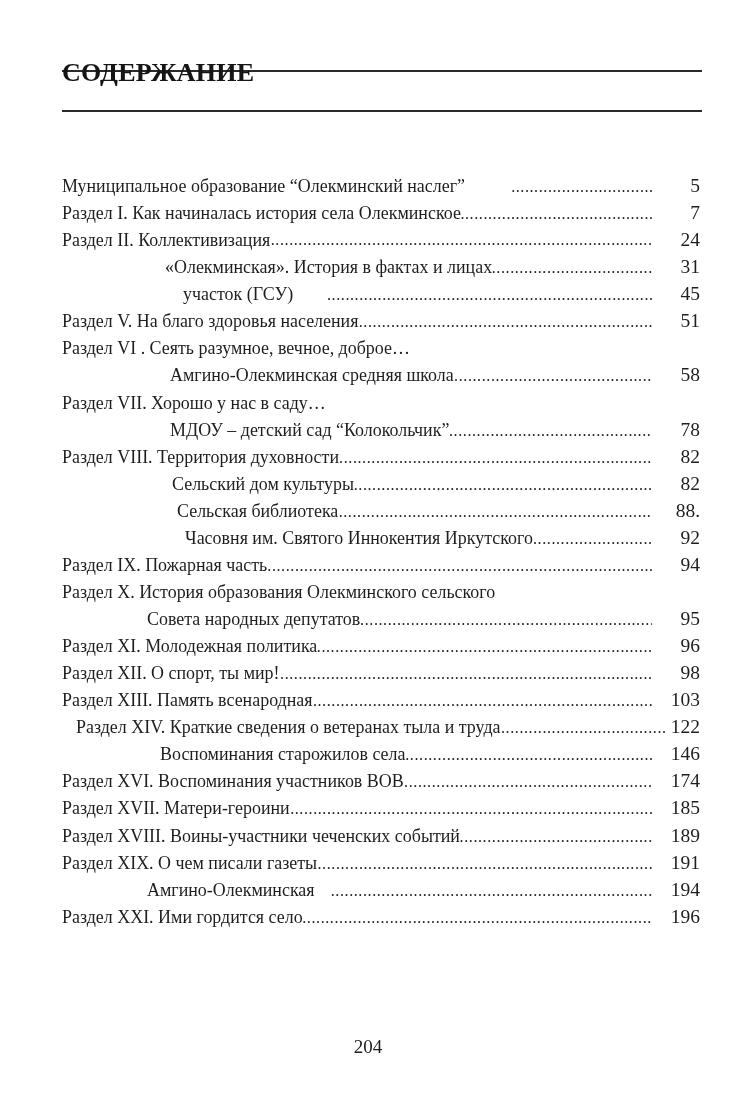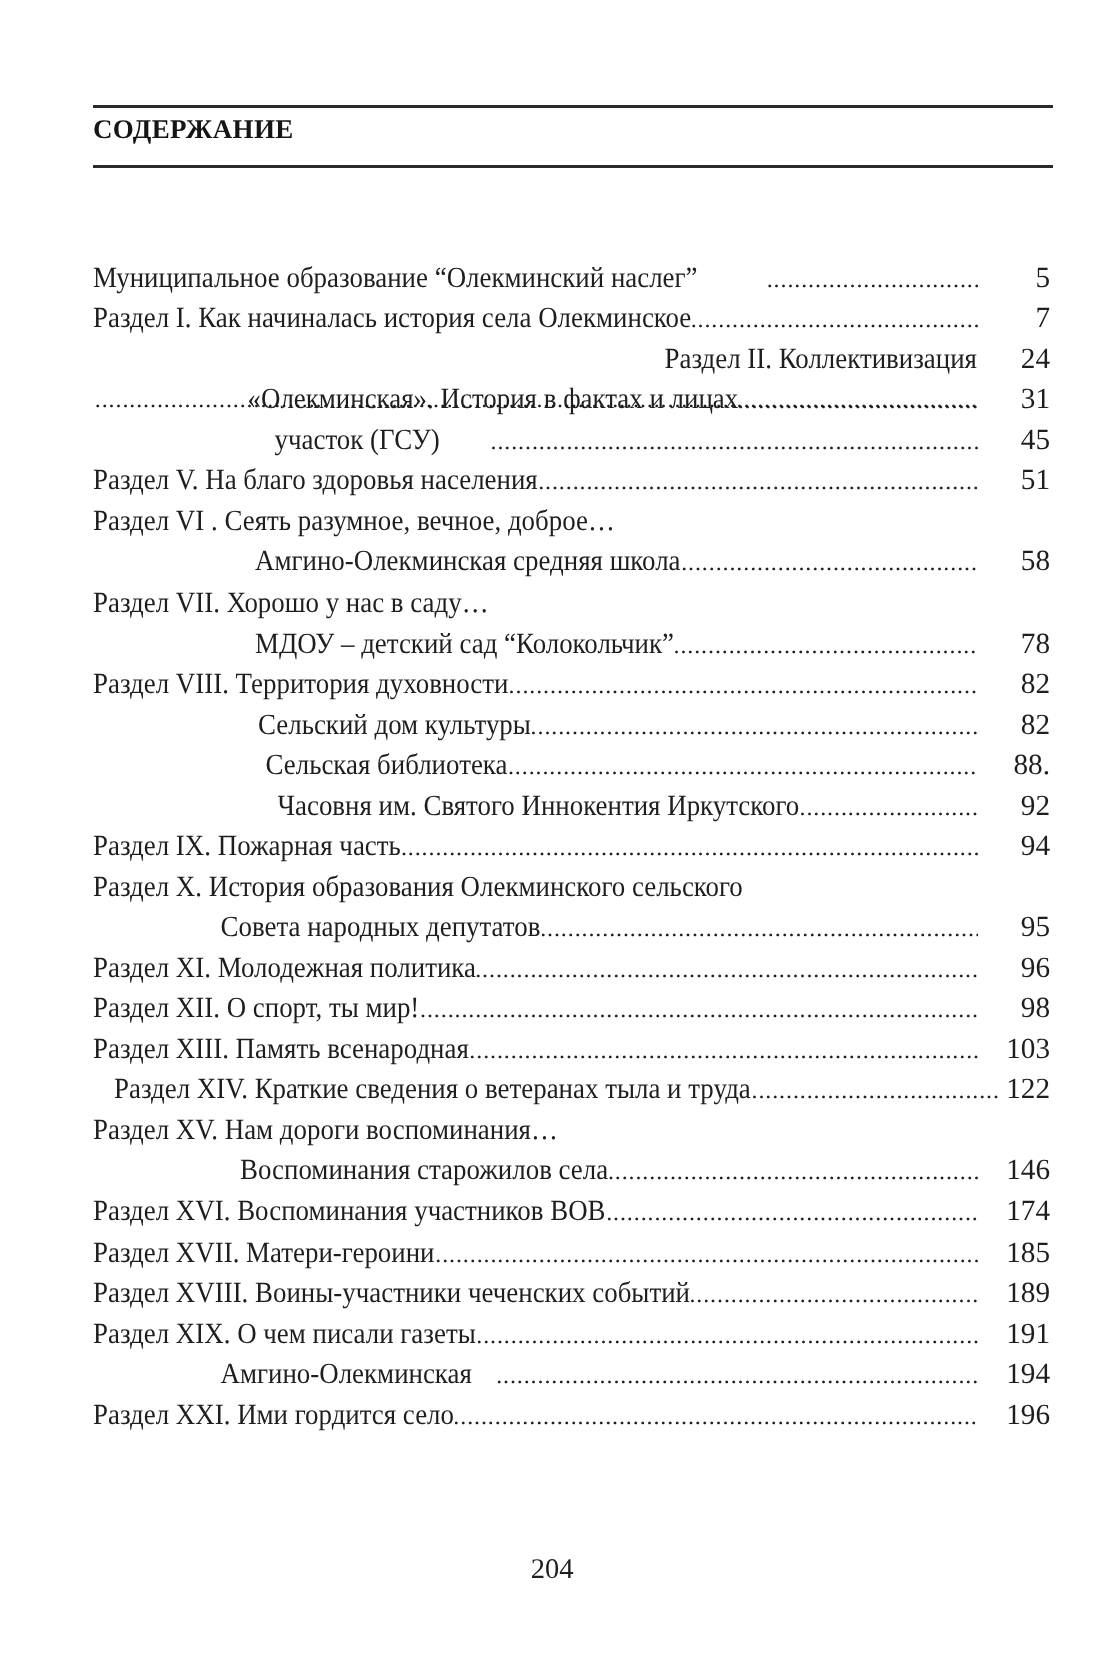--- a/index.html
+++ b/index.html
@@ -1,21 +1,21 @@
 <!DOCTYPE html>
 <html><head>
 <meta charset="utf-8">
 <style>
   html, body { margin: 0; padding: 0; background: #ffffff; }
   body { width: 736px; height: 1105px; position: relative; overflow: hidden;
          font-family: "Liberation Serif", "DejaVu Serif", serif; color: #1e1e1e; }
   .rule { position: absolute; left: 62px; width: 640px; height: 0; border-top: 2px solid #2a2a2a; }
   .rule.top { top: 70px; }
   .rule.bottom { top: 110px; }
-  .heading { position: absolute; left: 62px; top: 73px; font-weight: bold; font-size: 18px;
+  .heading { position: absolute; left: 62px; top: 60px; font-weight: bold; font-size: 26px;
              letter-spacing: 0.2px; color: #151515; line-height: 26px; margin: 0; }
   .toc { position: absolute; left: 0; top: 172px; width: 736px; margin: 0; padding: 0; list-style: none; }
   .line { position: relative; height: 27.07px; line-height: 27px; font-size: 19.5px; white-space: nowrap; }
   .line .txt { display: inline-block; transform-origin: left center; transform: scaleX(0.92); }
   .line .leader { flex: 1 1 auto; overflow: hidden; white-space: nowrap; letter-spacing: 0.6px; font-size: 16px; }
   .line .page { position: absolute; right: 36px; top: 0; width: 46px; text-align: right; font-size: 19.5px; }
   .txt-cell { position: absolute; top: 0; overflow: hidden; white-space: nowrap; }
   .footer { position: absolute; left: 0; width: 736px; top: 1036px; text-align: center; font-size: 19px; color: #1e1e1e; }
 </style>
 </head>
@@ -40,21 +40,21 @@
         <span class="page">7</span>
         <div class="txt-cell" style="left: 62px; display: flex; align-items: baseline; width: 590px;">
           <span class="txt" style="margin-right: -35.1369px;">Раздел I. Как начиналась история села Олекминское</span>
           <span class="leader">..........................................................................................................................................................................</span>
         </div>
       </div>
     </li>
     <li>
       <div class="line">
         <span class="page">24</span>
-        <div class="txt-cell" style="left: 62px; display: flex; align-items: flex-end; width: 590px; flex-direction: column;">
+        <div class="txt-cell" style="left: 62px; display: flex; align-items: flex-start; width: 590px;">
           <span class="txt" style="margin-right: -17.6775px;">Раздел II. Коллективизация</span>
           <span class="leader">..........................................................................................................................................................................</span>
         </div>
       </div>
     </li>
     <li>
       <div class="line">
         <span class="page">31</span>
         <div class="txt-cell" style="left: 165px; display: flex; align-items: baseline; width: 487px;">
           <span class="txt" style="margin-right: -28.8537px;">«Олекминская». История в фактах и лицах</span>
@@ -198,25 +198,20 @@
       <div class="line">
         <span class="page">122</span>
         <div class="txt-cell" style="left: 76px; display: flex; align-items: baseline; width: 590px;">
           <span class="txt" style="margin-right: -36.4631px;">Раздел XIV. Краткие сведения о ветеранах тыла и труда</span>
           <span class="leader">..........................................................................................................................................................................</span>
         </div>
       </div>
     </li>
     <li>
       <div class="line">
-        <div class="txt-cell" style="left: 62px; display: flex; align-items: baseline;">
-          <span class="txt" style="margin-right: -27.0894px;">Раздел XV. Нам дороги воспоминания…</span>
-        </div>
-      </div>
-      <div class="line">
         <span class="page">146</span>
         <div class="txt-cell" style="left: 160px; display: flex; align-items: baseline; width: 492px;">
           <span class="txt" style="margin-right: -21.5469px;">Воспоминания старожилов села</span>
           <span class="leader">..........................................................................................................................................................................</span>
         </div>
       </div>
     </li>
     <li>
       <div class="line">
         <span class="page">174</span>

